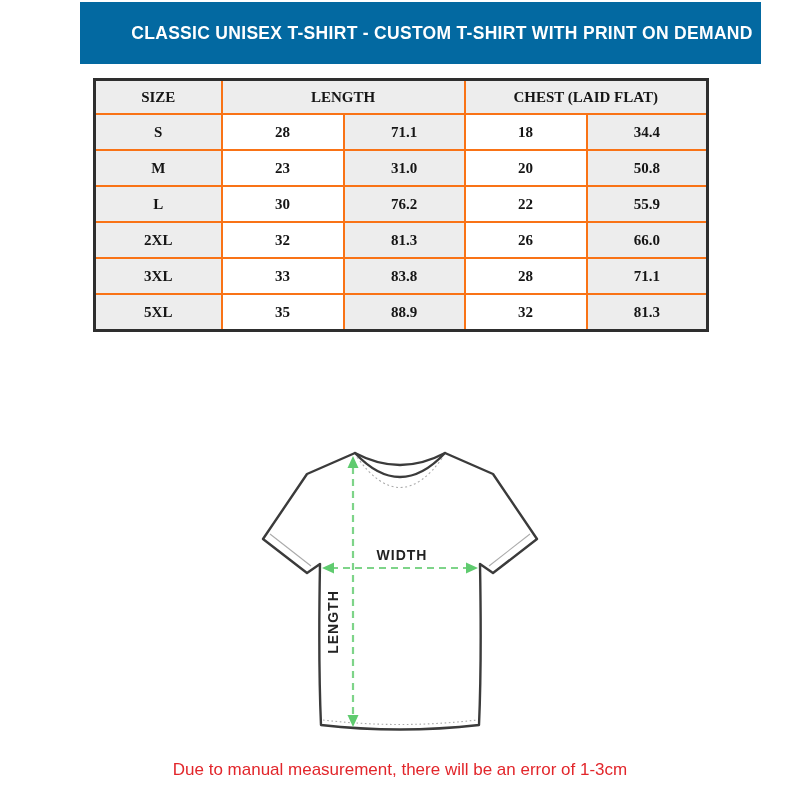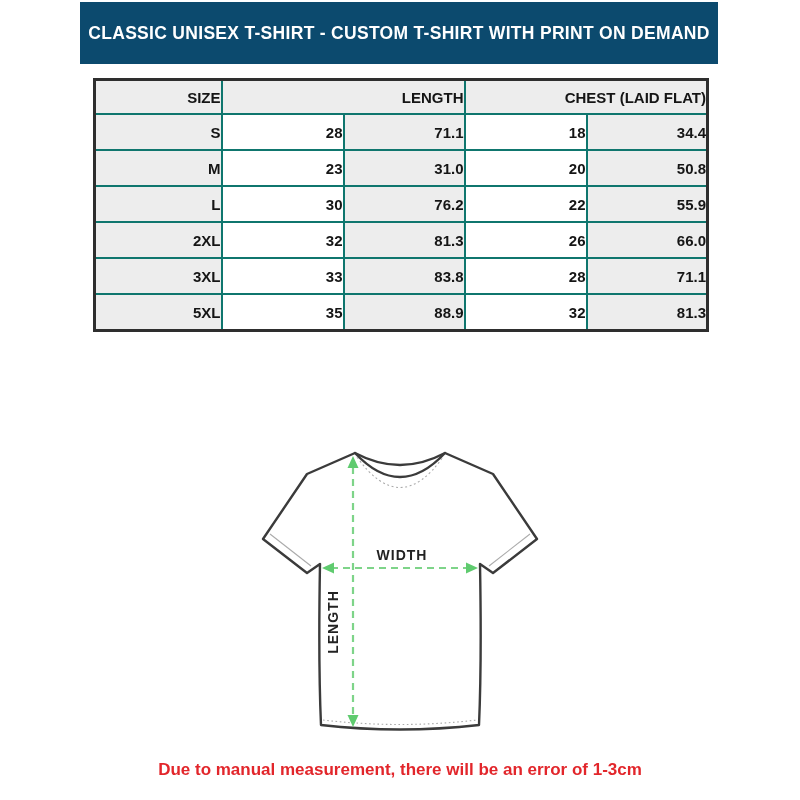--- a/index.html
+++ b/index.html
@@ -12,41 +12,41 @@
   .banner-title{
     color:#ffffff;font-weight:bold;font-size:17.5px;letter-spacing:.3px;white-space:nowrap;
   }
 
   .size-table{
     position:absolute;left:93px;top:78px;width:613px;
     border-collapse:collapse;table-layout:fixed;
     border:3px solid #2e2e2e;
   }
   .size-table th,.size-table td{
-    border:2px solid #0f766e;text-align:right;vertical-align:middle;
-    font-weight:bold;font-size:15px;color:#151515;padding:0;
+    border:2px solid #f97316;text-align:center;vertical-align:middle;
+    font-weight:bold;font-size:15px;color:#151515;padding:0;font-family:Liberation Serif, serif;
   }
   .size-table thead th{height:32px;background:#ededed;}
   .size-table tbody td{height:34px;}
   .cell-gray{background:#ededed;}
   .cell-white{background:#ffffff;margin-left:44px;}
 
   .shirt-diagram{position:absolute;left:230px;top:430px;width:340px;height:330px;}
 
   .footnote{
     position:absolute;left:0;top:760px;width:800px;text-align:center;
-    font-weight:bold;font-size:17px;
+    font-weight:normal;font-size:17px;
   }
 
   svg text{font-family:"Liberation Sans",sans-serif;}
 </style>
 </head>
 <body>
 
-<div class="banner" style="background: #0c4a6e;">
+<div class="banner" style="background: #0369a1; padding-left: 43px;">
   <span class="banner-title">CLASSIC UNISEX T-SHIRT - CUSTOM T-SHIRT WITH PRINT ON DEMAND</span>
 </div>
 
 <table class="size-table">
   <colgroup>
     <col style="width:127px">
       <col style="width:122px">
       <col style="width:121px">
       <col style="width:122px">
       <col style="width:121px">

